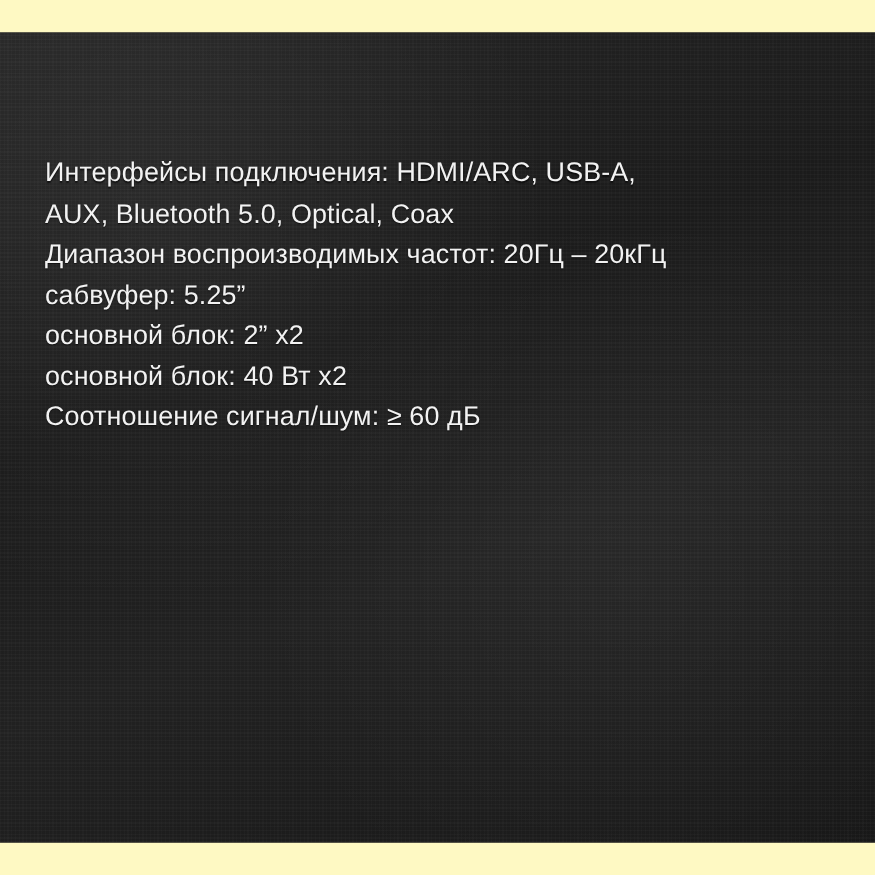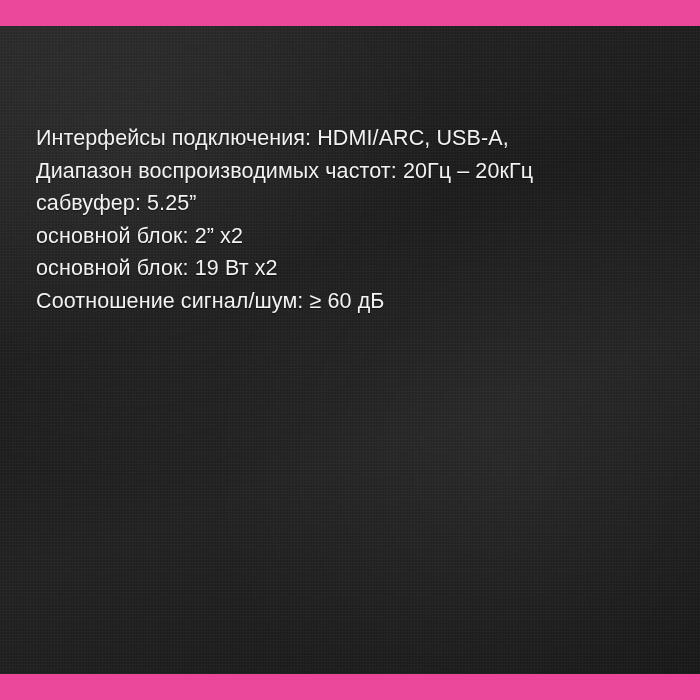--- a/index.html
+++ b/index.html
@@ -10,21 +10,21 @@
   body {
     width: 700px;
     height: 700px;
     font-family: "Liberation Sans", sans-serif;
     overflow: hidden;
   }
   .page {
     position: relative;
     width: 700px;
     height: 700px;
-    background: #ec4899;
+    background: #fef9c3;
   }
   .panel {
     position: absolute;
     left: 0;
     top: 26px;
     width: 700px;
     height: 648px;
     background: #1c1c1c;
     background-image:
       radial-gradient(circle at 18% 22%, rgba(255,255,255,0.045) 0%, rgba(255,255,255,0) 42%),
@@ -57,20 +57,21 @@
     white-space: nowrap;
   }
 </style>
 </head>
 <body>
 
 <div class="page">
   <div class="panel">
     <div class="spec-list">
       <div class="spec-line">Интерфейсы подключения: HDMI/ARC, USB-A,</div>
+      <div class="spec-line">AUX, Bluetooth 5.0, Optical, Coax</div>
       <div class="spec-line">Диапазон воспроизводимых частот: 20Гц – 20кГц</div>
       <div class="spec-line">сабвуфер: 5.25”</div>
       <div class="spec-line">основной блок: 2” x2</div>
-      <div class="spec-line">основной блок: 19 Вт x2</div>
+      <div class="spec-line">основной блок: 40 Вт x2</div>
       <div class="spec-line">Соотношение сигнал/шум: ≥ 60 дБ</div>
     </div>
   </div>
 </div>
 
 </body></html>

